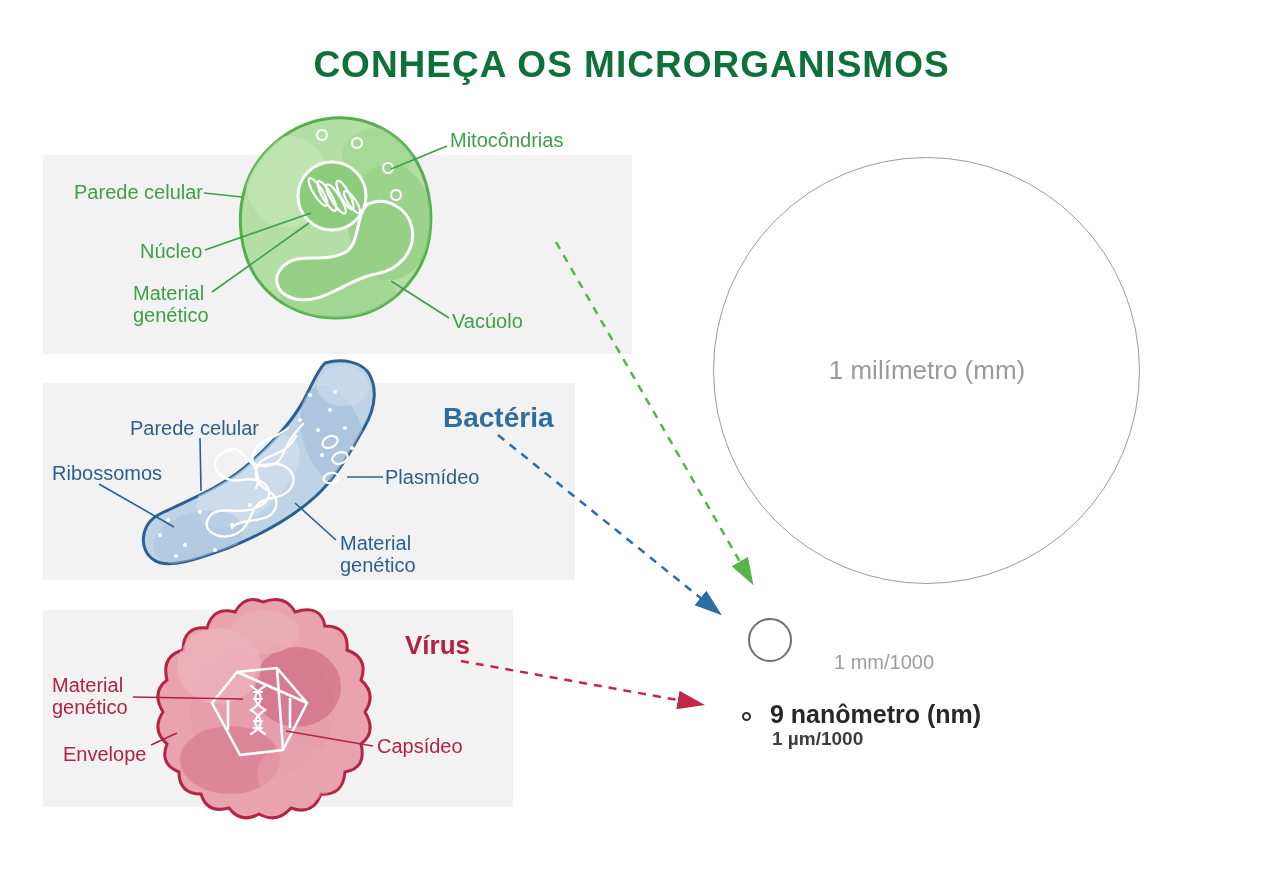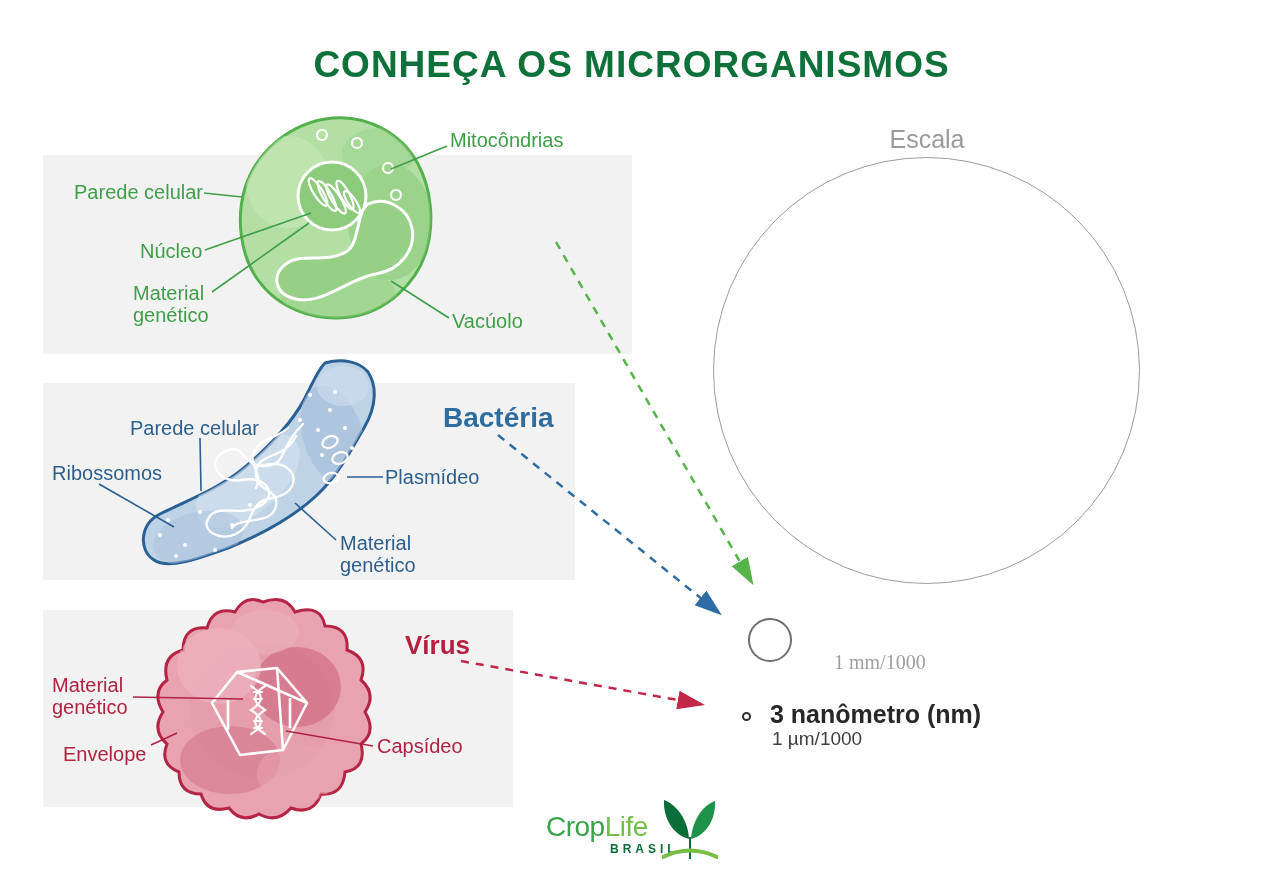--- a/index.html
+++ b/index.html
@@ -37,23 +37,23 @@
   .l-b-material{left:340px;top:532px;}
   .l-v-material{left:52px;top:674px;}
   .l-v-envelope{left:63px;top:735px;margin-top:8px;}
   .l-v-capsideo{left:377px;top:735px;text-align:right;}
   .scale-heading{left:713px;top:125px;width:428px;text-align:center;font-size:25px;font-weight:500;color:#9a9a9a;}
   .big-circle{left:713px;top:157px;width:427px;height:427px;border:1.5px solid #9b9b9b;border-radius:50%;box-sizing:border-box;}
   .mm-label{left:713px;top:355px;width:428px;text-align:center;font-size:26px;font-weight:500;color:#9a9a9a;}
   .small-circle{left:748px;top:618px;width:44px;height:44px;border:2px solid #6e6e6e;border-radius:50%;box-sizing:border-box;}
   .tiny-circle{left:742px;top:712px;width:9px;height:9px;border:2px solid #2f2f2f;border-radius:50%;box-sizing:border-box;background:#fff;}
   .um-label{left:833px;top:620px;font-size:26px;font-weight:600;color:#6f6f6f;}
-  .um-sub{left:834px;top:651px;font-size:20px;font-weight:400;color:#9e9e9e;font-family:Liberation Serif, serif;}
+  .um-sub{left:834px;top:651px;font-size:20px;font-weight:400;color:#9e9e9e;}
   .nm-label{left:770px;top:700px;font-size:25px;font-weight:600;color:#272727;}
-  .nm-sub{left:772px;top:728px;font-size:19px;font-weight:400;color:#3e3e3e;}
+  .nm-sub{left:772px;top:728px;font-size:19px;font-weight:700;color:#3e3e3e;}
   .logo{left:546px;top:795px;width:180px;height:80px;}
   .logo-word{position:absolute;left:0;top:16px;font-size:28px;font-weight:500;letter-spacing:-0.5px;}
   .logo-crop{color:#39a24a;}
   .logo-life{color:#71bf44;}
   .logo-country{position:absolute;left:64px;top:47px;font-size:12px;font-weight:700;letter-spacing:4px;color:#0f6b39;}
   .logo-icon{position:absolute;left:116px;top:2px;}
 </style>
 </head>
 <body>
 
@@ -221,34 +221,22 @@
   <div class="lbl lbl-blue l-b-ribo">Ribossomos</div>
   <div class="lbl lbl-blue l-b-plasmideo">Plasmídeo</div>
   <div class="lbl lbl-blue l-b-material">Material
 genético</div>
 
   <div class="lbl lbl-red l-v-material">Material
 genético</div>
   <div class="lbl lbl-red l-v-envelope">Envelope</div>
   <div class="lbl lbl-red l-v-capsideo">Capsídeo</div>
 
-  <div class="abs scale-heading">Escala</div>
   <div class="abs big-circle"></div>
+  <div class="abs mm-label">1 milímetro (mm)</div>
   <div class="abs small-circle"></div>
   <div class="abs um-sub">1 mm/1000</div>
   <div class="abs tiny-circle"></div>
-  <div class="abs nm-label">3 nanômetro (nm)</div>
+  <div class="abs nm-label">9 nanômetro (nm)</div>
   <div class="abs nm-sub">1 µm/1000</div>
 
-  <div class="abs logo">
-    <div class="logo-word">
-      <span class="logo-crop">Crop</span><span class="logo-life">Life</span>
-    </div>
-    <div class="logo-country">BRASIL</div>
-    <svg class="logo-icon" width="56" height="72" viewBox="0 0 56 72">
-      <path d="M 27,42 C 11,38 1,21 2,3 C 15,8 26,23 27,42 Z" fill="#0a6e38"></path>
-      <path d="M 29,42 C 30,26 39,9 53,4 C 54,21 45,38 29,42 Z" fill="#1e9248"></path>
-      <line x1="28" y1="40" x2="28" y2="62" stroke="#0a6e38" stroke-width="2"></line>
-      <path d="M 1,60 Q 28,47 55,60" stroke="#76bf43" stroke-width="4" fill="none" stroke-linecap="round"></path>
-    </svg>
-  </div>
 
 </div>
 
 </body></html>

